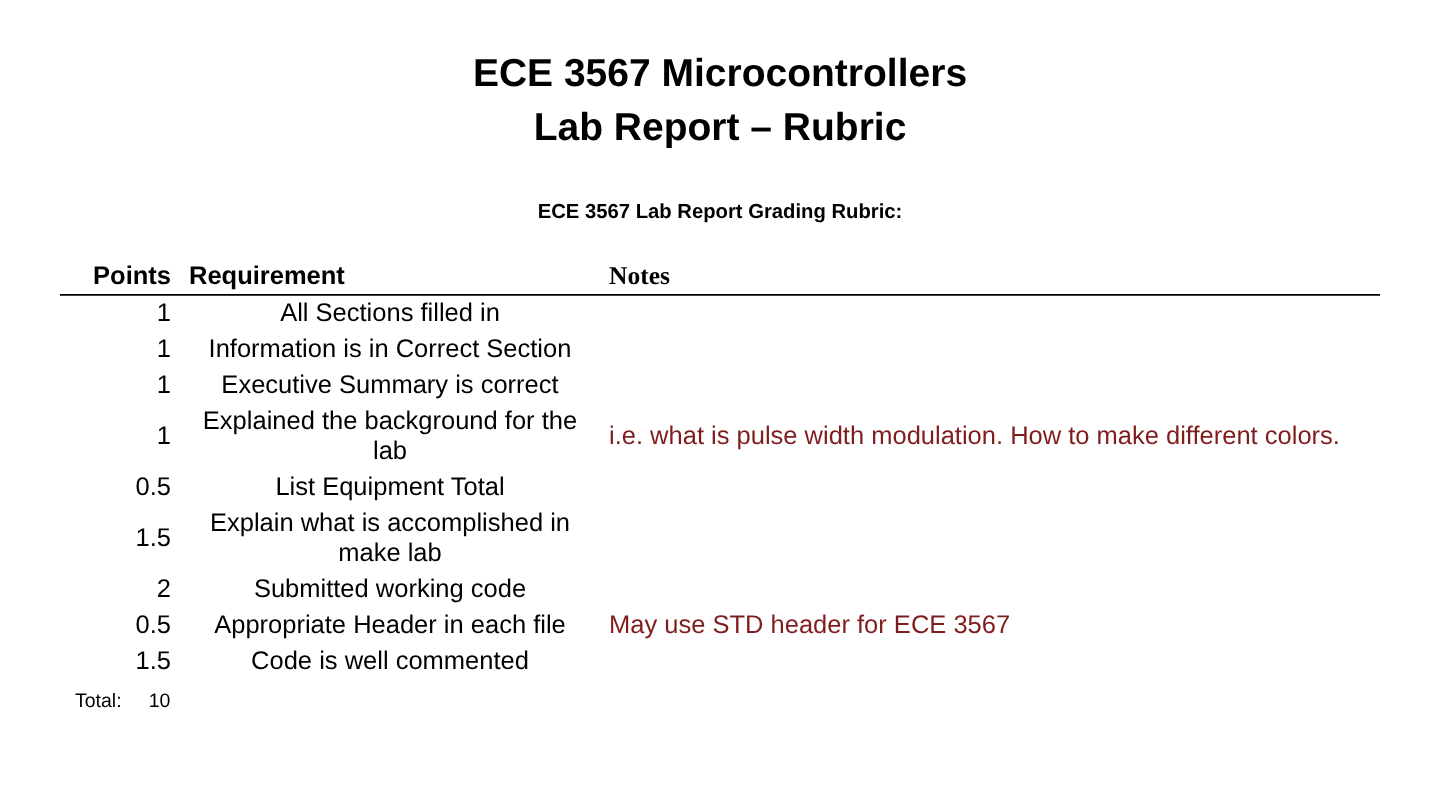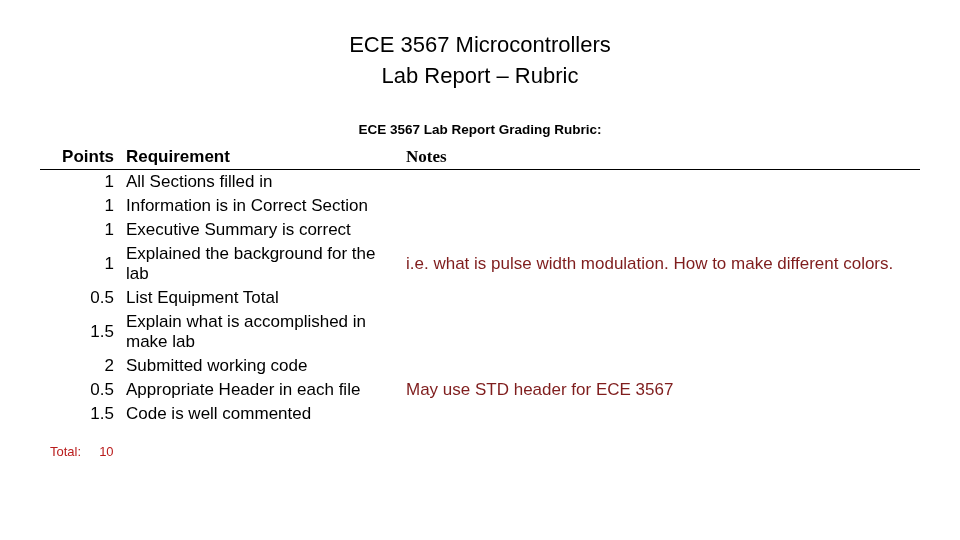--- a/index.html
+++ b/index.html
@@ -16,37 +16,37 @@
     }
     .page {
       width: 960px;
       height: 540px;
       padding: 20px 40px;
       display: flex;
       flex-direction: column;
       align-items: center;
     }
     .main-title {
-      font-size: 22px;
-      font-weight: normal;
+      font-size: 26px;
+      font-weight: bold;
       text-align: center;
       line-height: 1.4;
       margin-top: 10px;
       margin-bottom: 30px;
       color: #000;
     }
     .rubric-container {
       width: 100%;
       max-width: 880px;
     }
     .rubric-heading {
       font-size: 13.5px;
       font-weight: bold;
       text-align: center;
-      margin-bottom: 8px;
+      margin-bottom: 24px;
       color: #000;
     }
     .rubric-table {
       width: 100%;
       border-collapse: collapse;
       font-size: 17px;
       color: #000;
     }
     .rubric-table thead tr th {
       font-weight: bold;
@@ -68,31 +68,32 @@
     .rubric-table tbody tr td {
       padding: 2px 6px;
       vertical-align: middle;
     }
     .rubric-table tbody tr td.points-cell {
       text-align: right;
       width: 80px;
     }
     .rubric-table tbody tr td.req-cell {
       width: 280px;
+      text-align: center;
     }
     .rubric-table tbody tr td.notes-cell {
       color: #7f1d1d;
     }
     .total-row {
-      margin-top: 18px;
+      margin-top: 6px;
       font-size: 13px;
       font-weight: normal;
       text-align: left;
       padding-left: 10px;
-      color: #b91c1c;
+      color: #000000;
     }
   </style>
 </head>
 <body>
 
 <div class="page">
   <h1 class="main-title">
     <span>ECE 3567 Microcontrollers</span><br>
     <span>Lab Report – Rubric</span>
   </h1>

